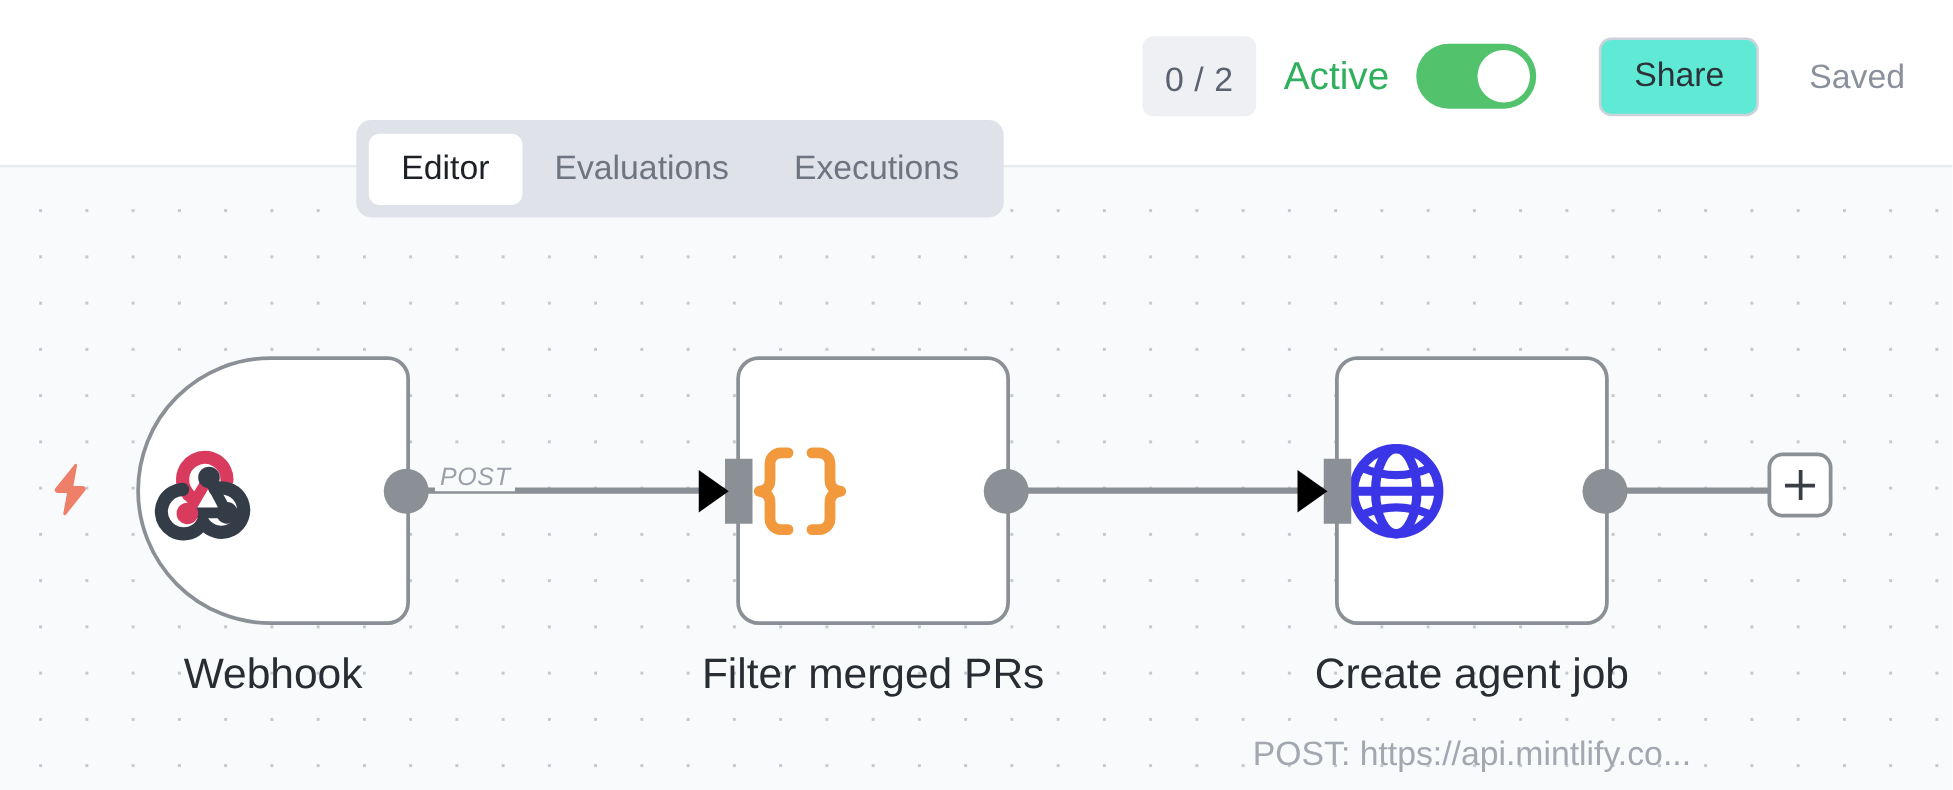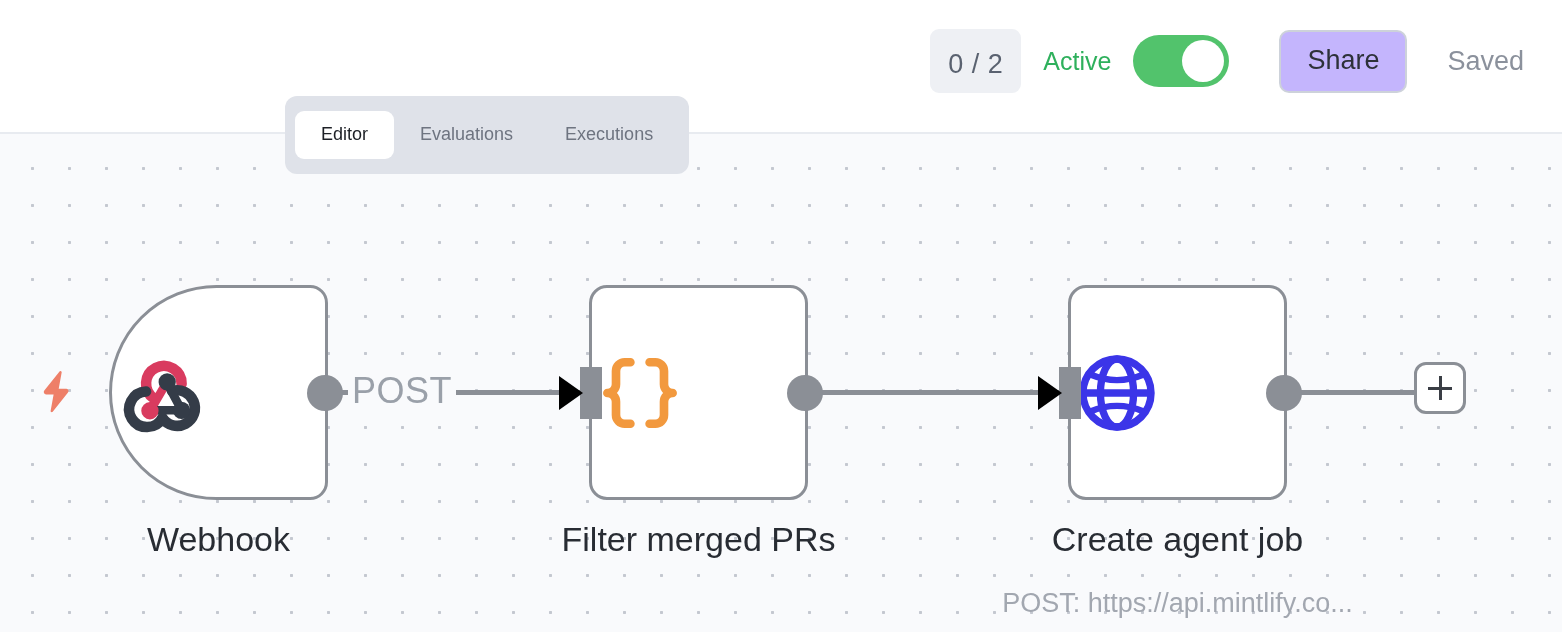--- a/index.html
+++ b/index.html
@@ -48,21 +48,21 @@
     font-size: 27px;
     line-height: 1;
     padding: 22px 18px 15px 18px;
     border-radius: 9px;
     letter-spacing: 0.5px;
     white-space: nowrap;
   }
 
   .active-label {
     color: #2eb05c;
-    font-size: 25px;
+    font-size: 31px;
     margin-left: 22px;
     white-space: nowrap;
   }
 
   .toggle {
     margin-left: 22px;
     width: 96px;
     height: 52px;
     border-radius: 26px;
     background: #52c36c;
@@ -76,21 +76,21 @@
     right: 5px;
     width: 42px;
     height: 42px;
     border-radius: 50%;
     background: #ffffff;
   }
 
   .share-btn {
     margin-left: 50px;
     border: 2px solid #cdd2da;
-    background: #c4b5fd;
+    background: #5eead4;
     color: #2d3139;
     font-size: 27px;
     font-family: "Liberation Sans", sans-serif;
     padding: 13px 26px 15px 26px;
     border-radius: 10px;
     cursor: pointer;
     white-space: nowrap;
   }
 
   .saved-label {
@@ -108,21 +108,21 @@
     height: 78px;
     background: #dfe2e9;
     border-radius: 12px;
     display: flex;
     align-items: center;
     padding: 9px 10px;
     z-index: 40;
   }
 
   .tab {
-    font-size: 18px;
+    font-size: 27px;
     color: #6e7480;
     padding: 14px 26px 16px 26px;
     border-radius: 9px;
     cursor: pointer;
     white-space: nowrap;
     line-height: 1;
   }
   .tab.active {
     background: #ffffff;
     color: #1d2026;
@@ -236,27 +236,28 @@
     top: 256px;
   }
   #edge-1 { left: 340px; width: 240px; }
   #edge-2 { left: 820px; width: 240px; }
   #edge-3 { left: 1300px; width: 120px; }
 
   .edge-label {
     position: absolute;
     top: 237px;
     left: 348px;
-    font-size: 36px;
+    font-size: 20px;
     color: #9aa0a9;
     background: #f9fafc;
     padding: 0 4px;
     letter-spacing: 0.5px;
     z-index: 5;
     line-height: 1.1;
+    font-style: italic;
   }
 
   .add-btn {
     position: absolute;
     left: 1414px;
     top: 228px;
     width: 52px;
     height: 52px;
     border: 3px solid #8b8f96;
     border-radius: 12px;

